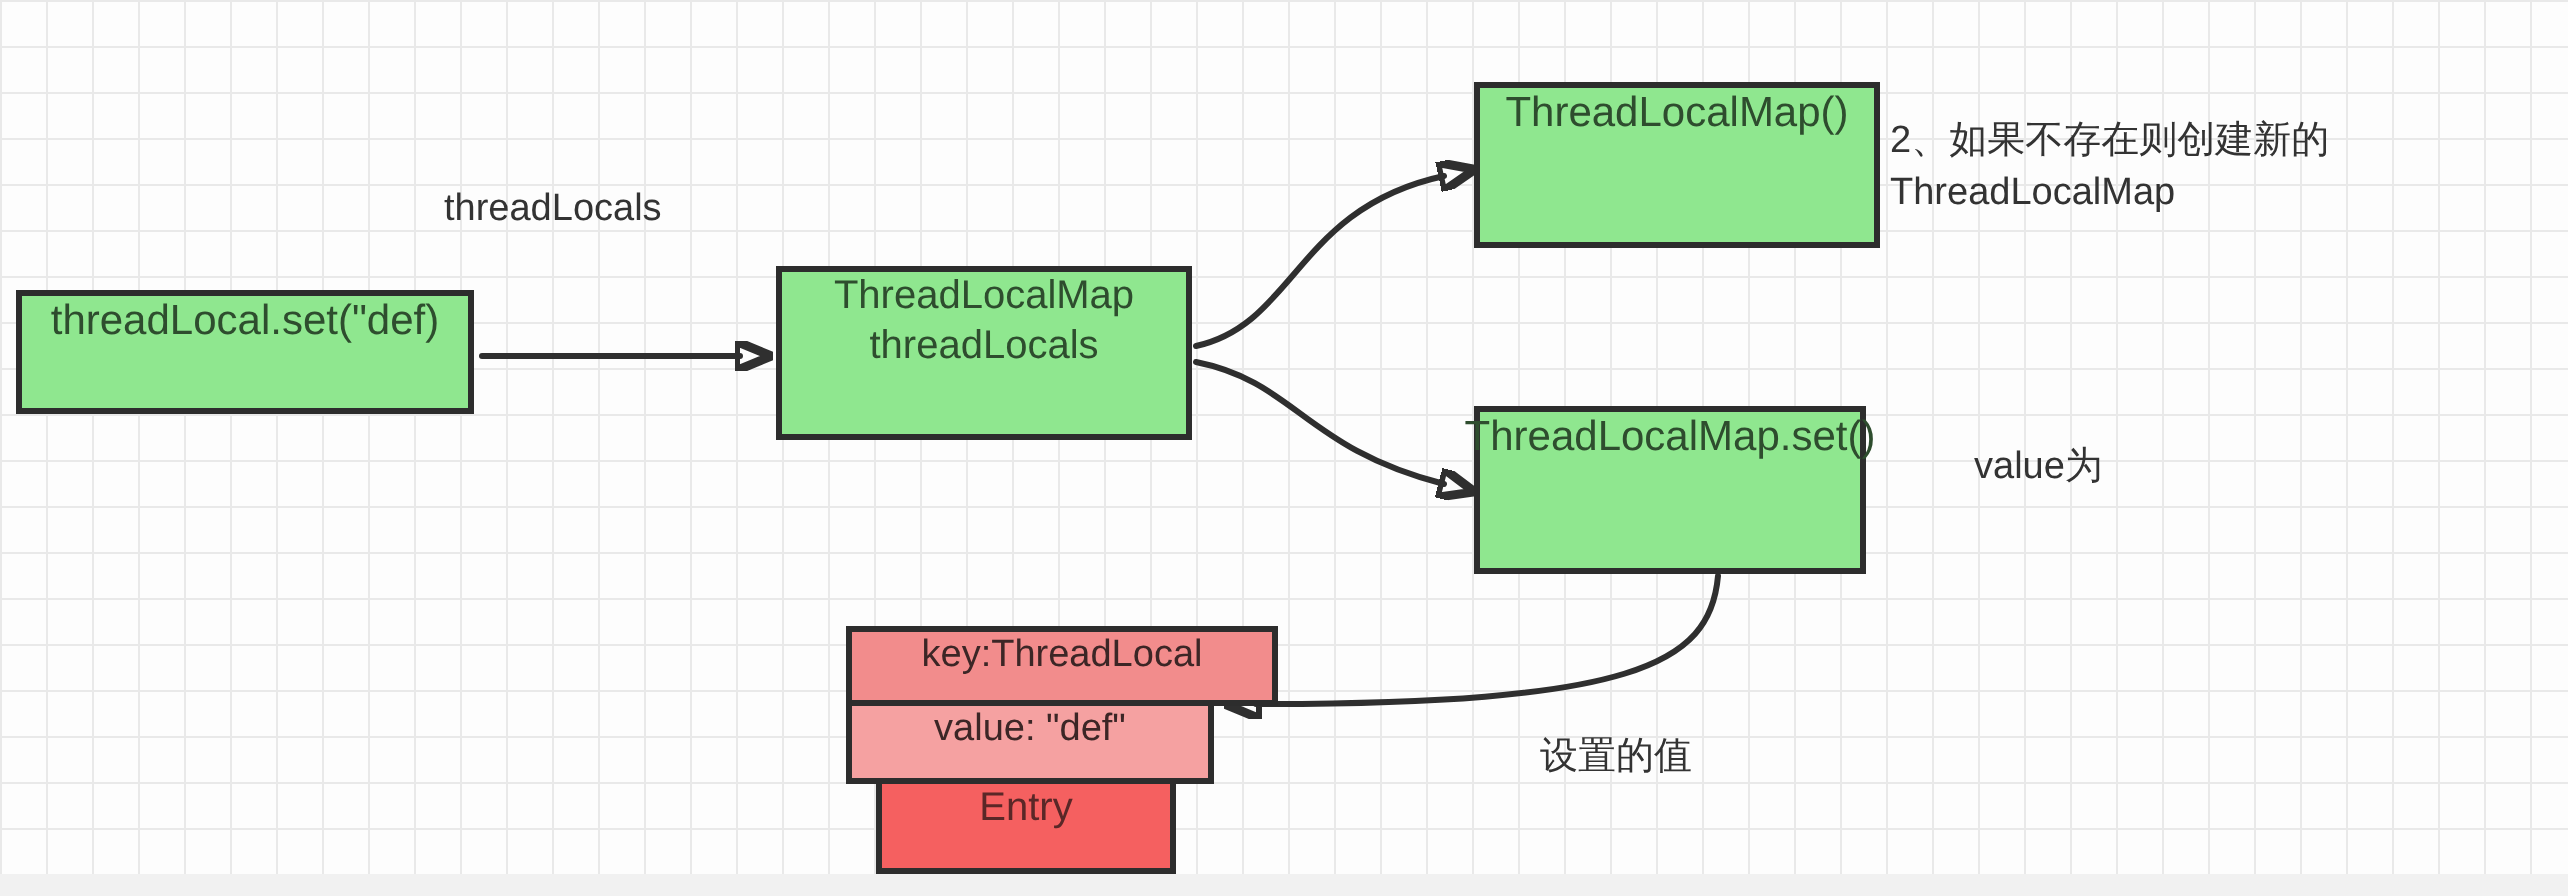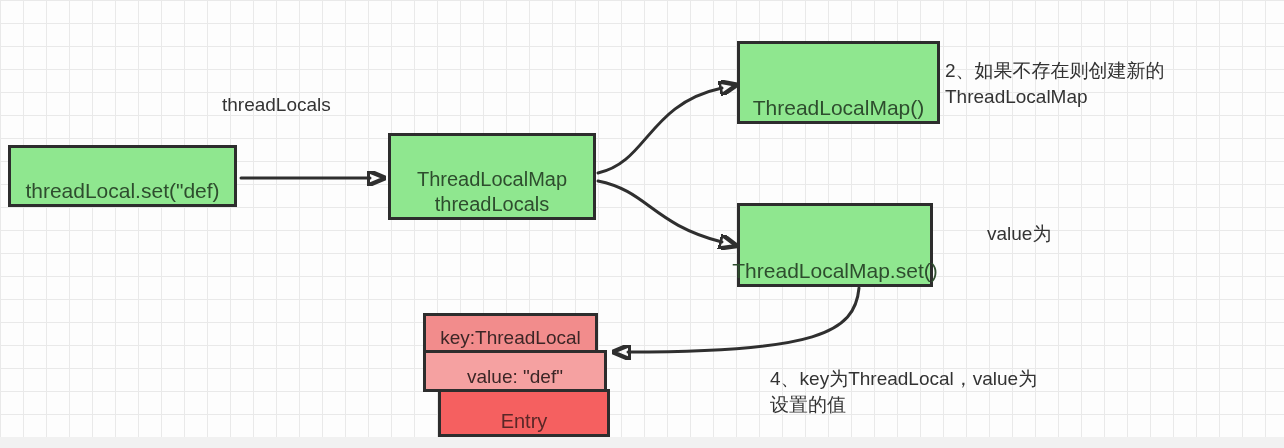--- a/index.html
+++ b/index.html
@@ -22,21 +22,21 @@
   }
   .arrows { position: absolute; left: 0; top: 0; width: 1284px; height: 448px; }
   .arrows path { fill: none; stroke: #2f2f2f; stroke-width: 3; stroke-linecap: round; }
   .node {
     position: absolute;
     box-sizing: border-box;
     border: 3px solid #2d2d2d;
     display: flex;
     flex-direction: column;
     align-items: center;
-    justify-content: flex-end;
+    justify-content: flex-start;
     text-align: center;
     line-height: 1.25;
   }
   .green { background: #8fe78f; font-size: 21px; color: #2e4d2e; }
   .pink-key   { background: #f28c8c; font-size: 19px; color: #3c2626; z-index: 3; }
   .pink-value { background: #f5a1a1; font-size: 19px; color: #3c2626; z-index: 3; }
   .red-entry  { background: #f56060; font-size: 20px; color: #5a2727; z-index: 1; }
   .annotation {
     position: absolute;
     font-size: 19px;
@@ -74,45 +74,44 @@
   </div>
 
   <div class="node green" style="left:737px; top:41px; width:203px; height:83px;">
     <span>ThreadLocalMap()</span>
   </div>
 
   <div class="node green" style="left:737px; top:203px; width:196px; height:84px;">
     <span>ThreadLocalMap.set()</span>
   </div>
 
-  <div class="node pink-key" style="left:423px; top:313px; width:175px; height:40px;">
+  <div class="node pink-key" style="left:423px; top:313px; width:216px; height:40px;">
     <span>key:ThreadLocal</span>
   </div>
 
   <div class="node pink-value" style="left:423px; top:350px; width:184px; height:42px;">
     <span>value: "def"</span>
   </div>
 
-  <div class="node red-entry" style="left:438px; top:389px; width:172px; height:48px;">
+  <div class="node red-entry" style="left:438px; top:389px; width:150px; height:48px;">
     <span>Entry</span>
   </div>
 
   <div class="annotation" style="left:222px; top:92px; width:175px;">
     <div>threadLocals</div>
   </div>
 
   <div class="annotation" style="left:945px; top:58px; width:245px;">
     <div>2、如果不存在则创建新的</div>
     <div>ThreadLocalMap</div>
   </div>
 
   <div class="annotation" style="left:987px; top:221px; width:297px;">
     <div>value为</div>
   </div>
 
   <div class="annotation" style="left:770px; top:366px; width:305px;">
-    <div>4、key为ThreadLocal，value为</div>
     <div>设置的值</div>
   </div>
 
   <div class="bottom-band"></div>
 
 </div>
 
 </body></html>

